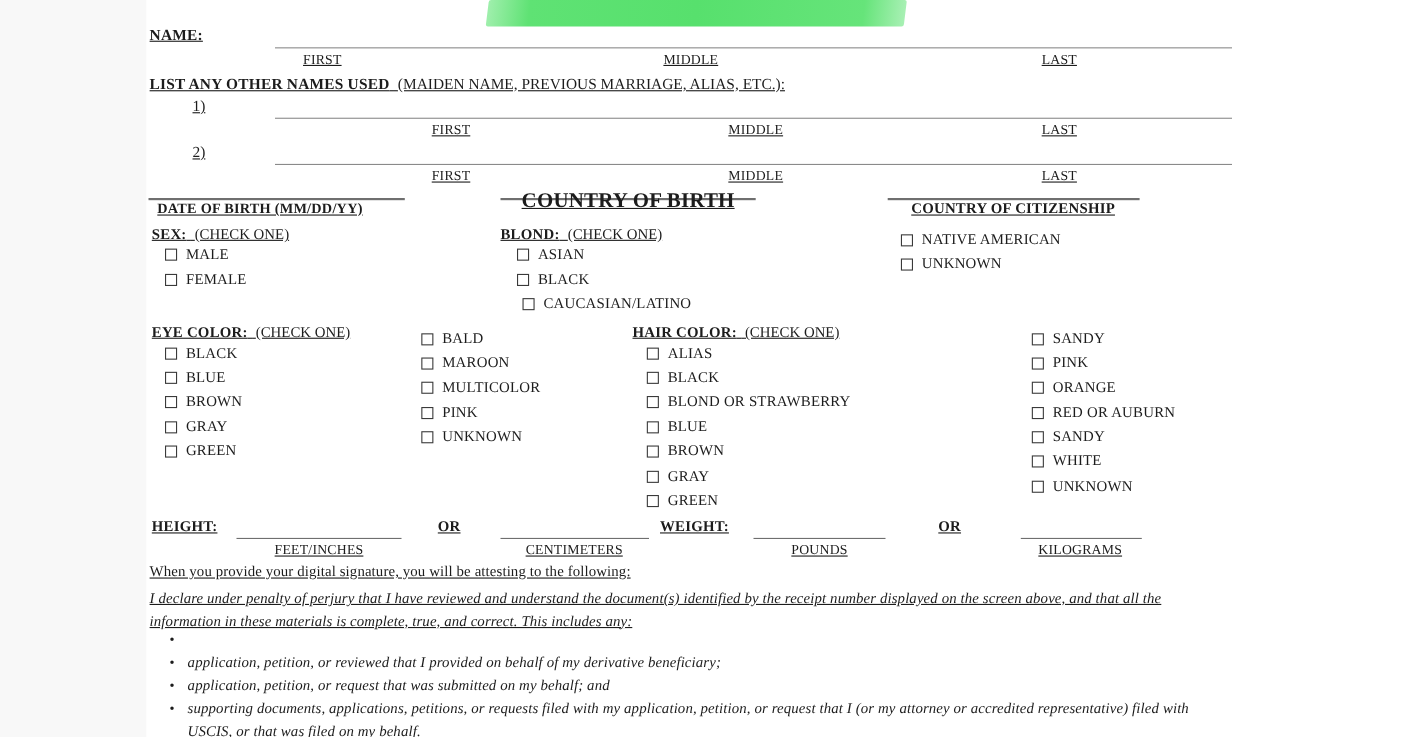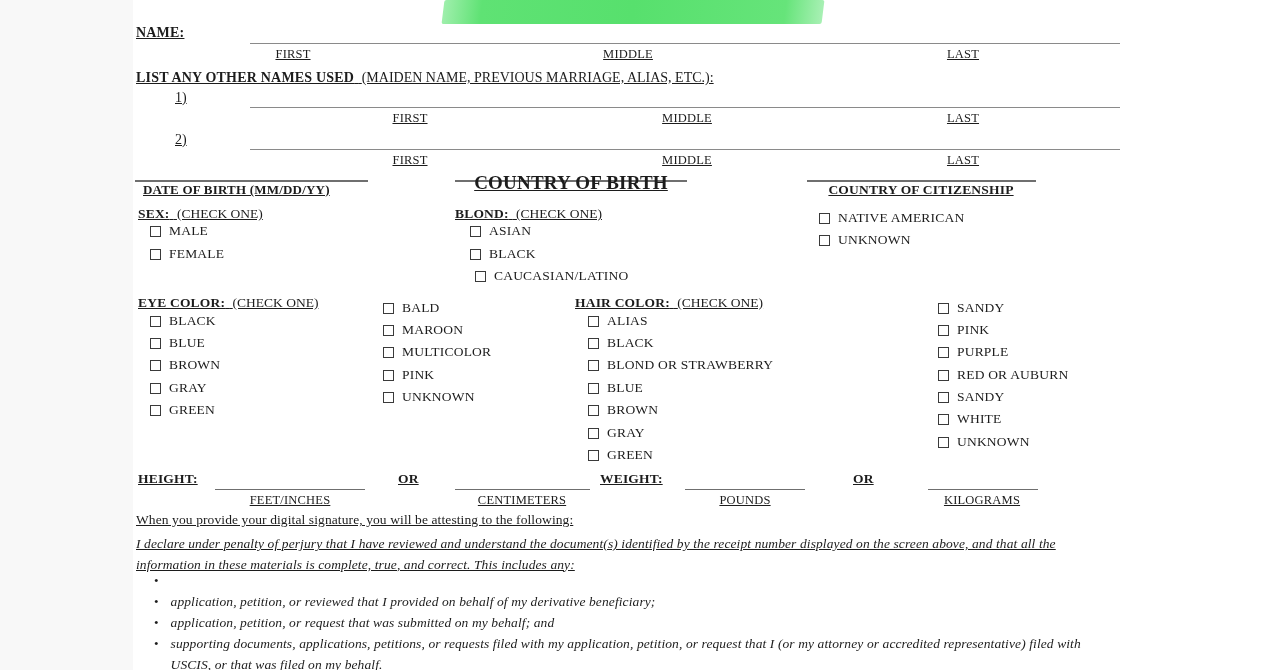--- a/index.html
+++ b/index.html
@@ -192,21 +192,21 @@
   <div class="chk" style="left:938px;top:300px">
     <span class="box"></span>
     <span class="clbl">SANDY</span>
   </div>
   <div class="chk" style="left:938px;top:322px">
     <span class="box"></span>
     <span class="clbl">PINK</span>
   </div>
   <div class="chk" style="left:938px;top:344px">
     <span class="box"></span>
-    <span class="clbl">PURPLE</span>
+    <span class="clbl">ORANGE</span>
   </div>
   <div class="chk" style="left:938px;top:367px">
     <span class="box"></span>
     <span class="clbl">RED OR AUBURN</span>
   </div>
   <div class="chk" style="left:938px;top:389px">
     <span class="box"></span>
     <span class="clbl">SANDY</span>
   </div>
   <div class="chk" style="left:938px;top:411px">

